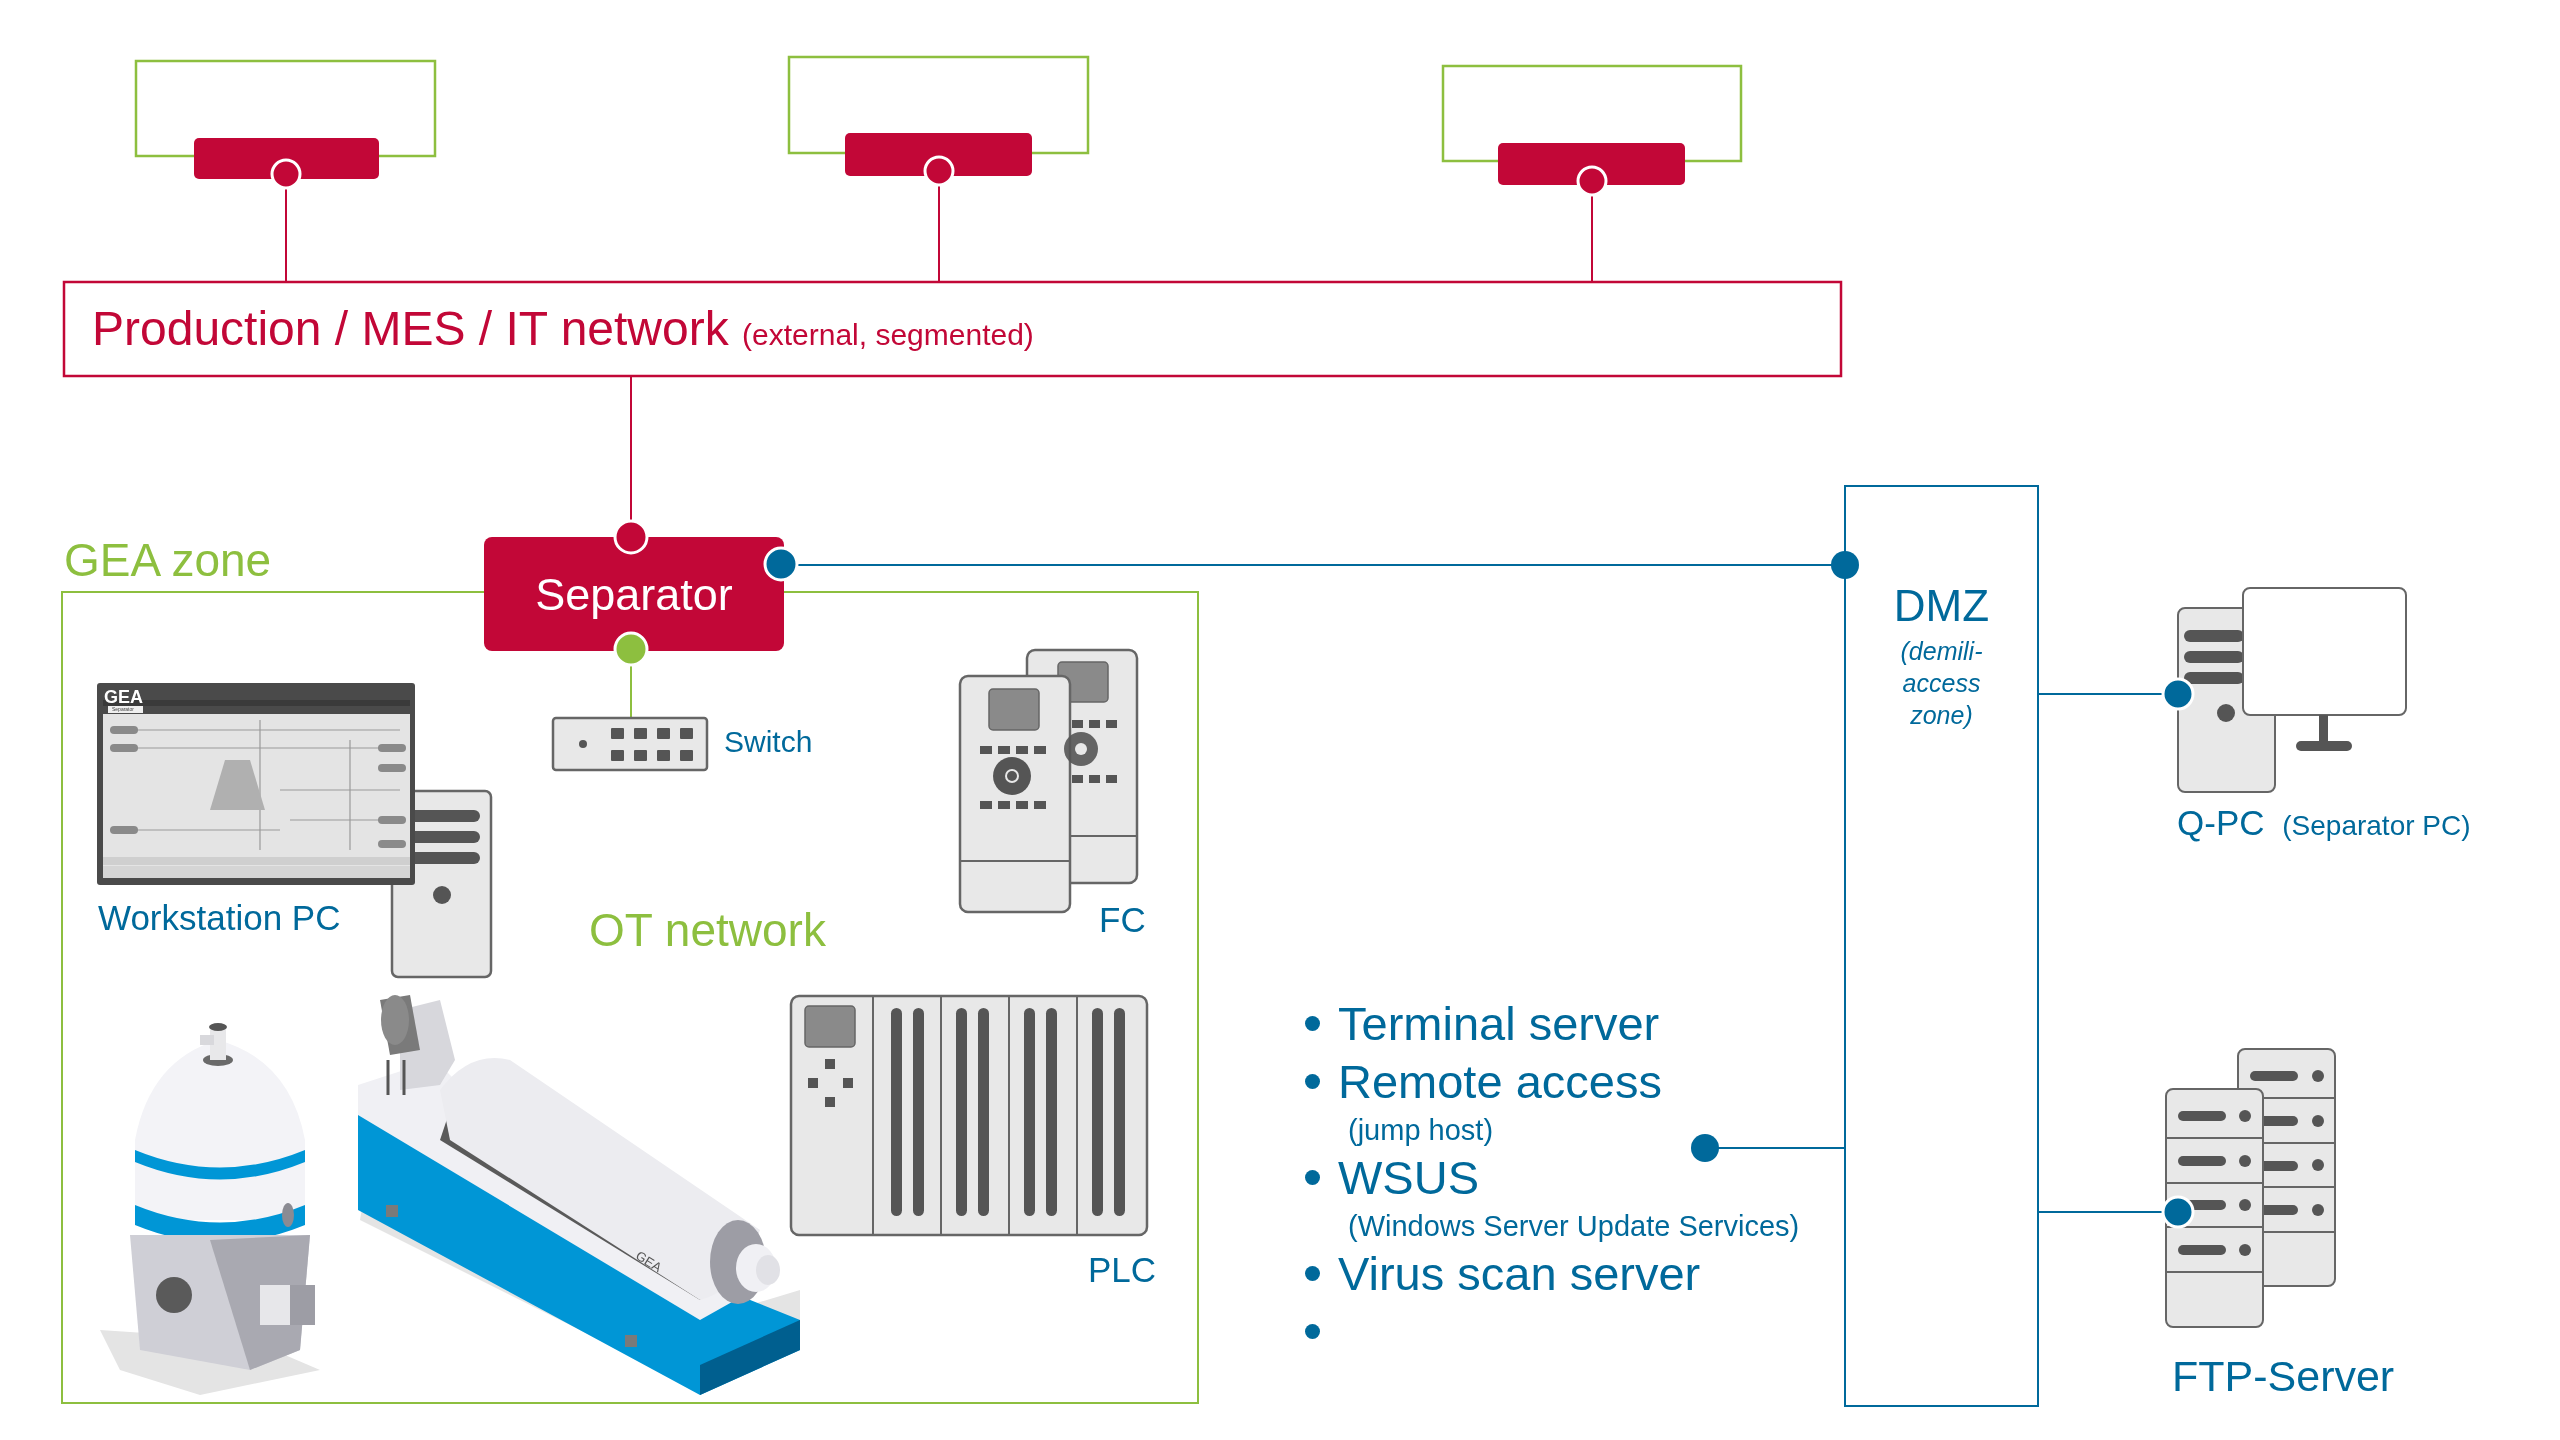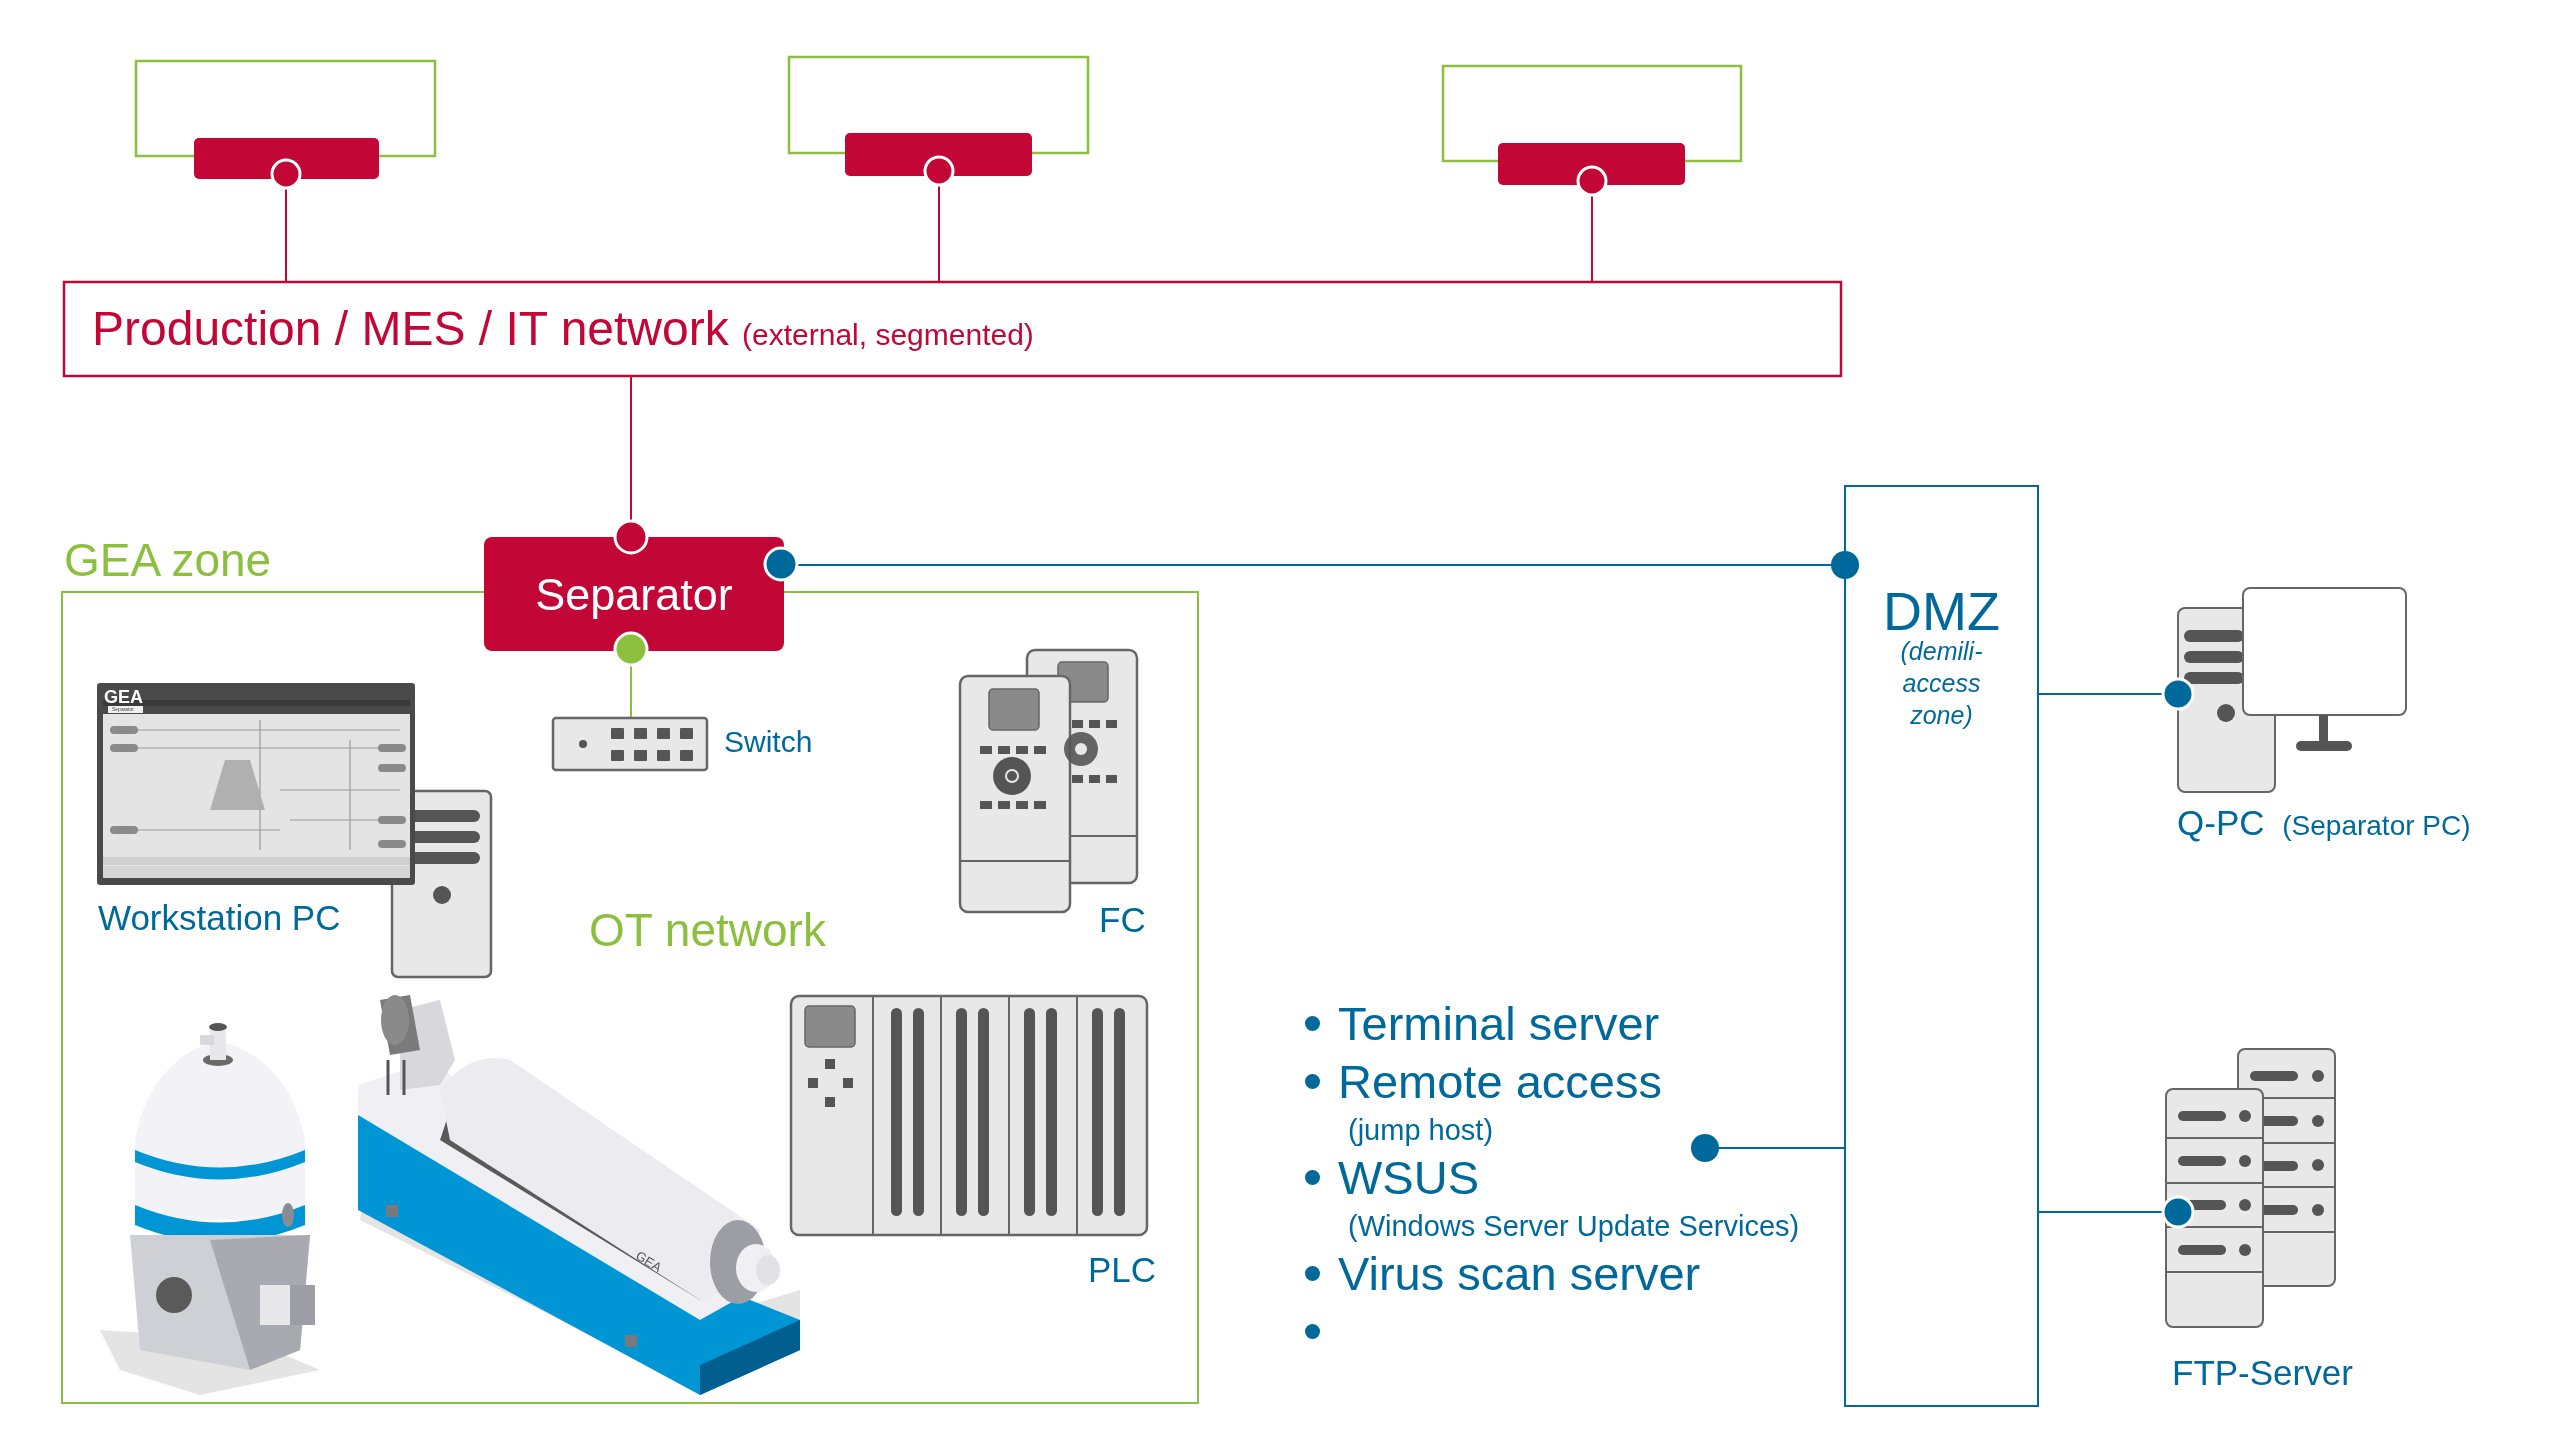--- a/index.html
+++ b/index.html
@@ -271,21 +271,21 @@
 <div class="lbl blue" style="left:98px; top:900px; font-size:35px;">Workstation PC</div>
 
 <div class="lbl green" style="left:589px; top:907px; font-size:46px;">OT network</div>
 
 <div class="lbl blue" style="left:1099px; top:902px; font-size:35px;">FC</div>
 
 <div class="lbl blue" style="left:1088px; top:1252px; font-size:35px;">PLC</div>
 
 <div class="lbl" style="left:635px; top:1255px; font-size:13px; color:#555; transform:rotate(32deg);">GEA</div>
 
-<div class="lbl blue" style="left:1845px; top:584px; width:193px; text-align:center; font-size:54px;">DMZ</div>
+<div class="lbl blue" style="left:1845px; top:584px; width:193px; text-align:center; font-size:44px;">DMZ</div>
 <div class="abs blue" style="left:1845px; top:635px; width:193px; text-align:center; font-size:25px; line-height:32px;font-style:italic;">
   <div>(demili-</div>
   <div>access</div>
   <div>zone)</div>
 </div>
 
 <div class="bullets">
   <div class="item"><span class="dot"></span><span>Terminal server</span></div>
   <div class="item"><span class="dot"></span><span>Remote access</span></div>
   <div class="sub">(jump host)</div>
@@ -293,13 +293,13 @@
   <div class="sub">(Windows Server Update Services)</div>
   <div class="item"><span class="dot"></span><span>Virus scan server</span></div>
   <div class="item"><span class="dot"></span></div>
 </div>
 
 <div class="lbl blue" style="left:2177px; top:805px; font-size:35px;">
   <span>Q-PC</span>
   <span style="font-size:28px; margin-left:8px;">(Separator PC)</span>
 </div>
 
-<div class="lbl blue" style="left:2172px; top:1355px; font-size:35px;">FTP-Server</div>
+<div class="lbl blue" style="left:2172px; top:1355px; font-size:43px;">FTP-Server</div>
 
 </body></html>

